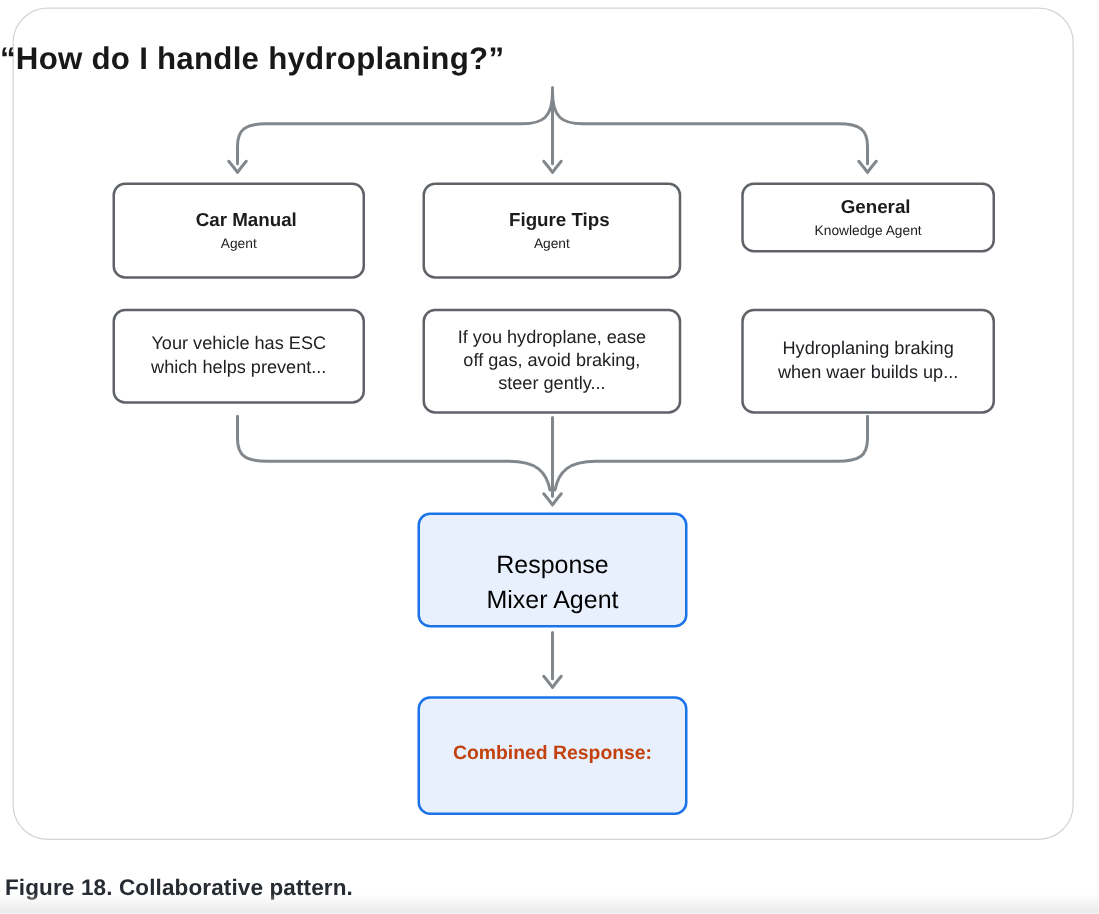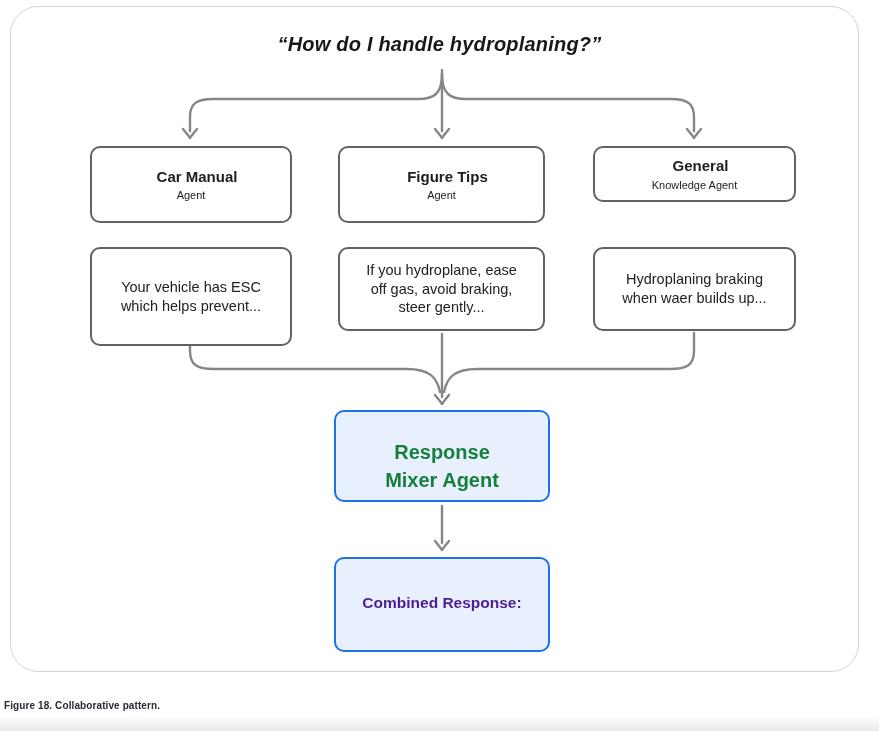--- a/index.html
+++ b/index.html
@@ -6,50 +6,50 @@
   body{
     width:879px;height:731px;position:relative;background:#ffffff;
     font-family:"Liberation Sans","DejaVu Sans",sans-serif;
     -webkit-font-smoothing:antialiased;overflow:hidden;
   }
   .frame{
     position:absolute;left:10px;top:6px;width:847px;height:664px;
     border:1px solid #d3d3d8;border-radius:28px;background:#ffffff;
   }
   .title{
-    position:absolute;left:0;top:33px;width:100%;text-align:center;
-    font-size:20px;font-weight:600;color:#17181a;letter-spacing:.2px;font-style:italic;
+    position:absolute;left:0;top:33px;width:100%;text-align:left;
+    font-size:25px;font-weight:600;color:#17181a;letter-spacing:.2px;
   }
   svg.arrows{position:absolute;left:0;top:0;width:879px;height:731px;pointer-events:none;}
   .arrow-path{fill:none;stroke:#82878c;stroke-width:2.4;stroke-linecap:round;stroke-linejoin:round;}
   .box{
     position:absolute;box-sizing:border-box;background:#ffffff;
     border:2px solid #5f6368;border-radius:10px;
     display:flex;flex-direction:column;align-items:center;justify-content:center;
     text-align:center;color:#1b1c1e;
   }
   .box.blue{border-color:#1a73e8;background:#e8f0fe;}
   .agent-name{font-size:15px;font-weight:600;line-height:1.5;margin-left:12px;}
   .agent-sub{font-size:11px;font-weight:400;line-height:1.35;}
   .resp-text{font-size:14.5px;font-weight:400;line-height:1.3;white-space:pre-line;color:#202124;}
   
   .b-r1c1{left:90px; top:146px;width:202px;height:77px;}
   .b-r1c2{left:338px;top:146px;width:207px;height:77px;}
   .b-r1c3{left:593px;top:146px;width:203px;height:56px;align-items:center;}
-  .b-r2c1{left:90px; top:247px;width:202px;height:99px;}
+  .b-r2c1{left:90px; top:247px;width:202px;height:76px;}
   .b-r2c2{left:338px;top:247px;width:207px;height:84px;}
   .b-r2c3{left:593px;top:247px;width:203px;height:84px;}
   .b-mixer{left:334px;top:410px;width:216px;height:92px;}
-  .mixer-label{font-size:20px;font-weight:700;line-height:1.4;white-space:pre-line;color:#15803d;margin-top:20px;}
+  .mixer-label{font-size:20px;font-weight:400;line-height:1.4;white-space:pre-line;color:#000000;margin-top:20px;}
   .b-combined{left:334px;top:557px;width:216px;height:95px;padding:8px 6px;}
-  .combined-title{font-size:15.5px;font-weight:600;color:#4c1d95;margin-bottom:3px;}
+  .combined-title{font-size:15.5px;font-weight:600;color:#c2410c;margin-bottom:3px;}
   .combined-body{font-size:13px;font-weight:500;line-height:1.32;white-space:pre-line;color:#1f2023;}
   .caption{
     position:absolute;left:4px;top:700px;
-    font-size:10px;font-weight:700;color:#272c33;letter-spacing:.1px;
+    font-size:18px;font-weight:700;color:#272c33;letter-spacing:.1px;
   }
   .bottom-band{
     position:absolute;left:0;bottom:0;width:879px;height:16px;
     background:linear-gradient(to bottom,rgba(233,233,234,0),#e9e9ea);
   }
 </style>
 </head>
 <body>
 
 <div class="frame"></div>

